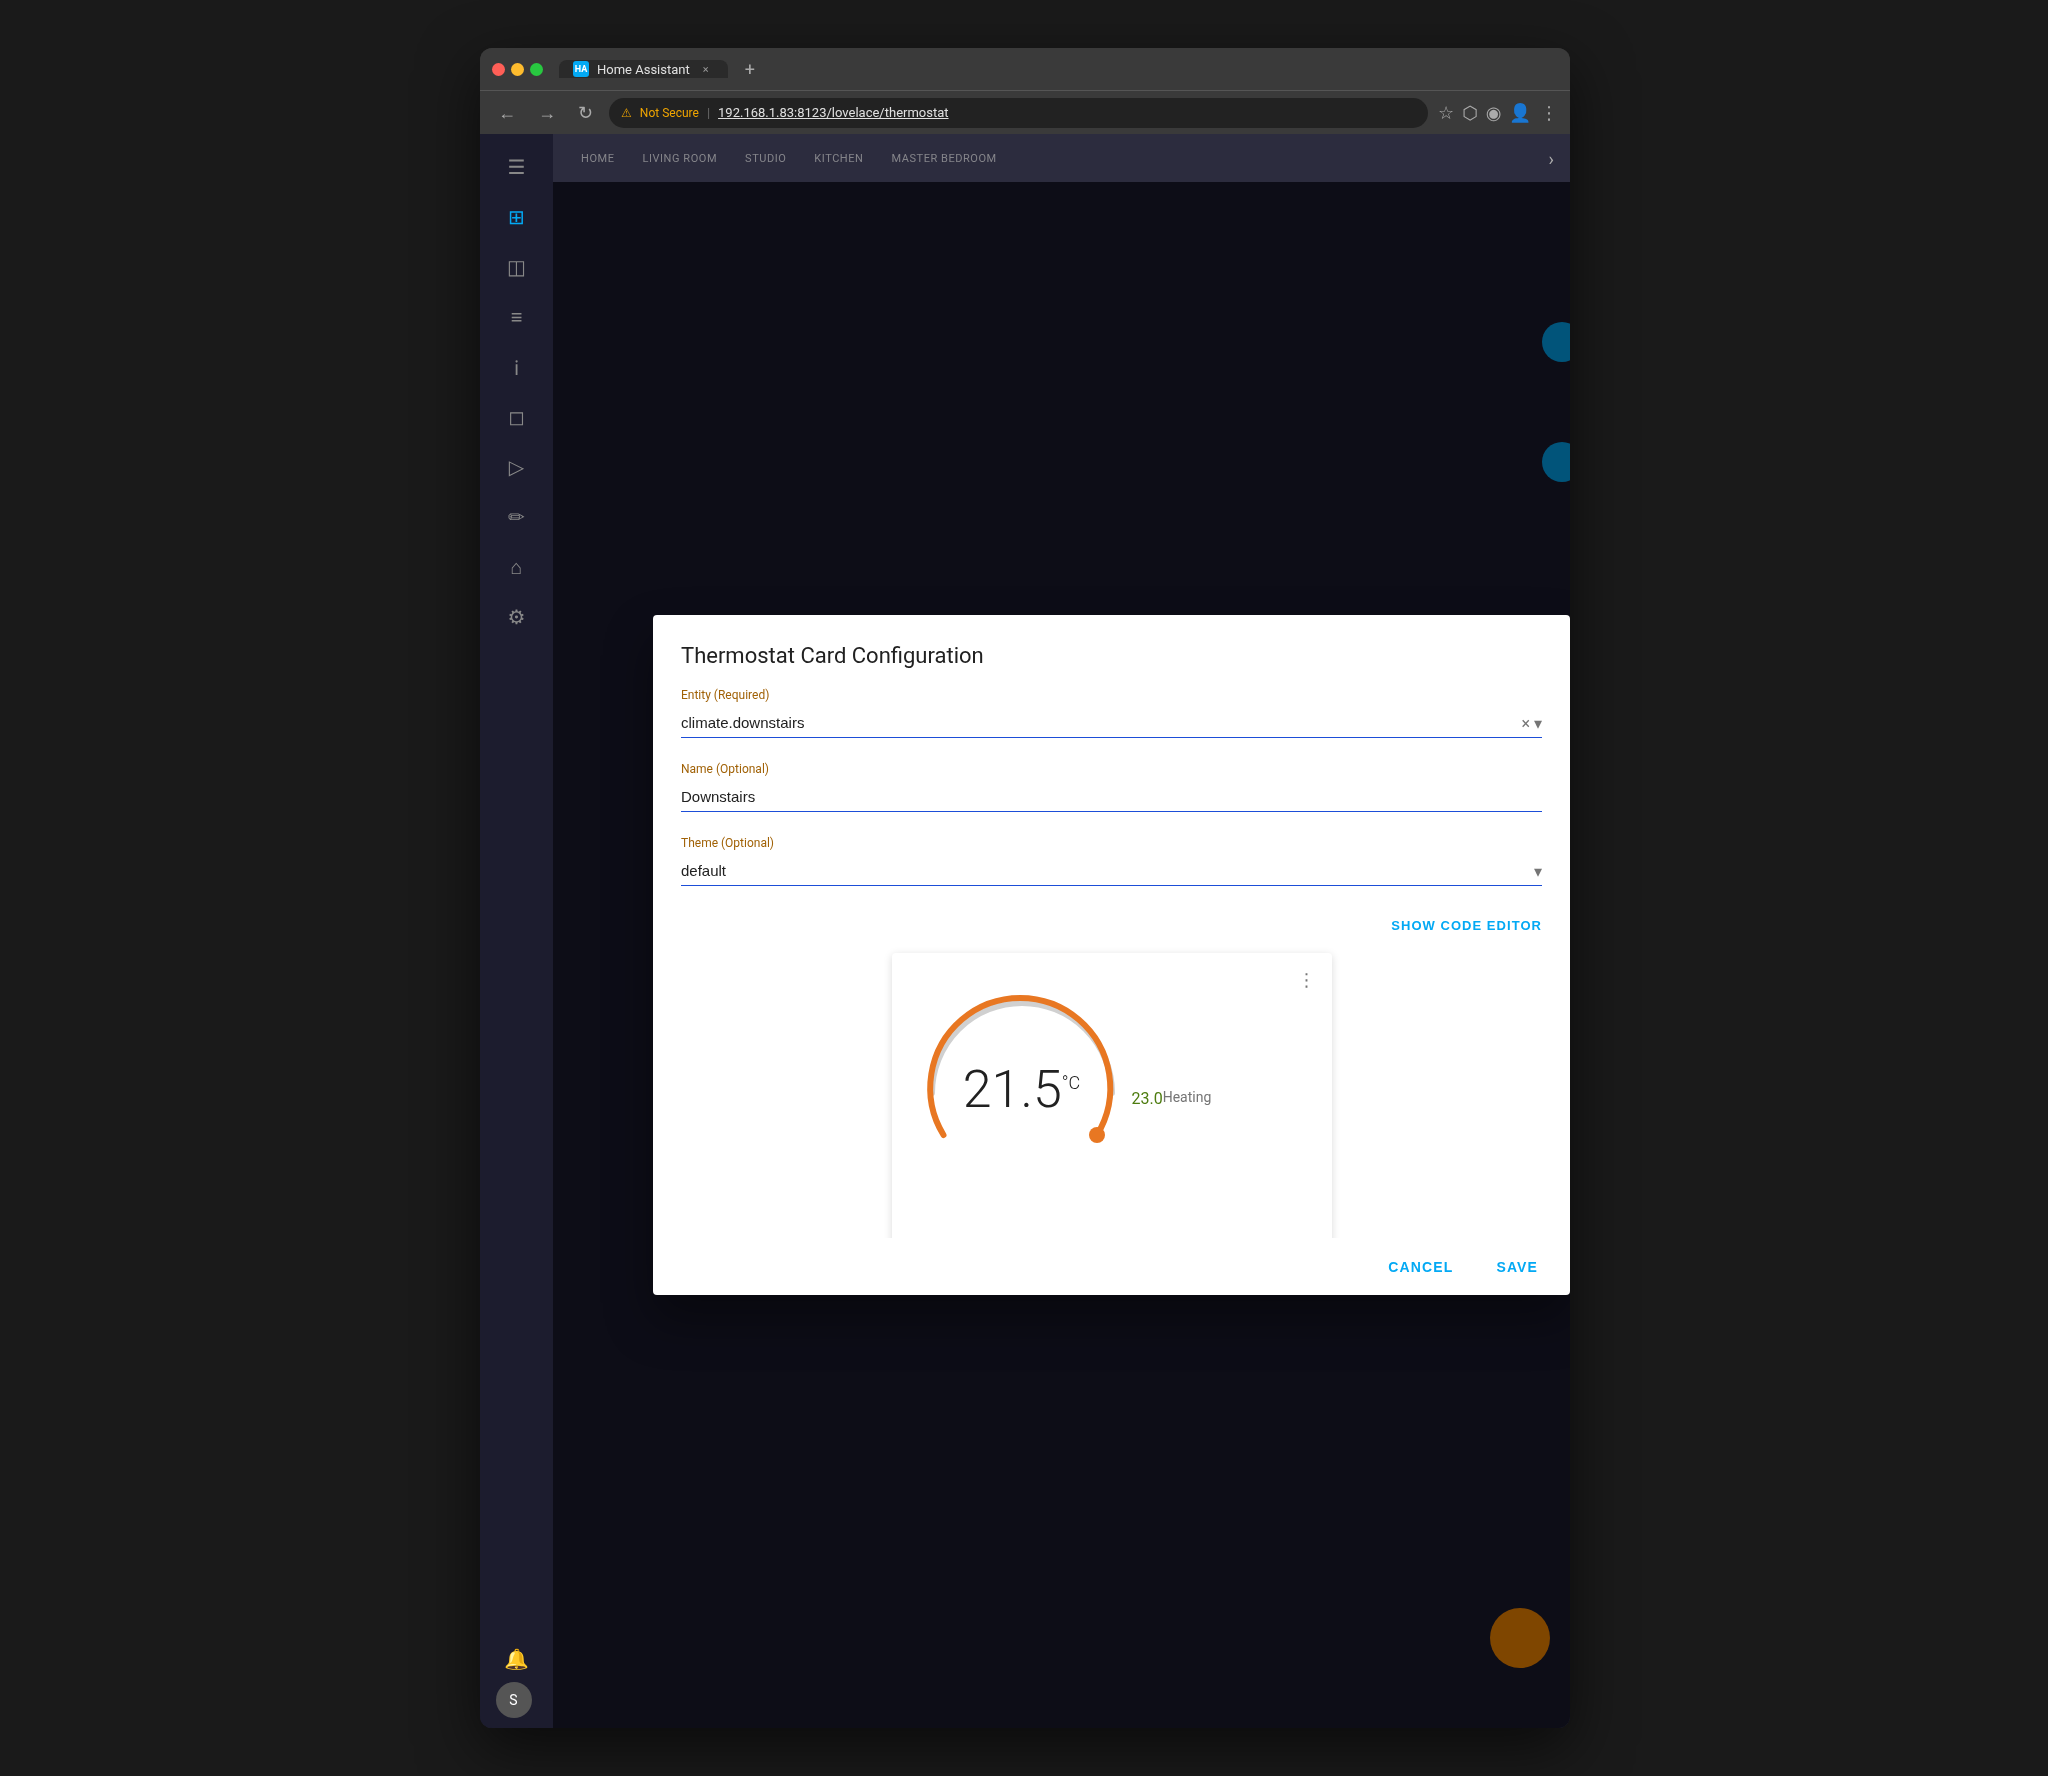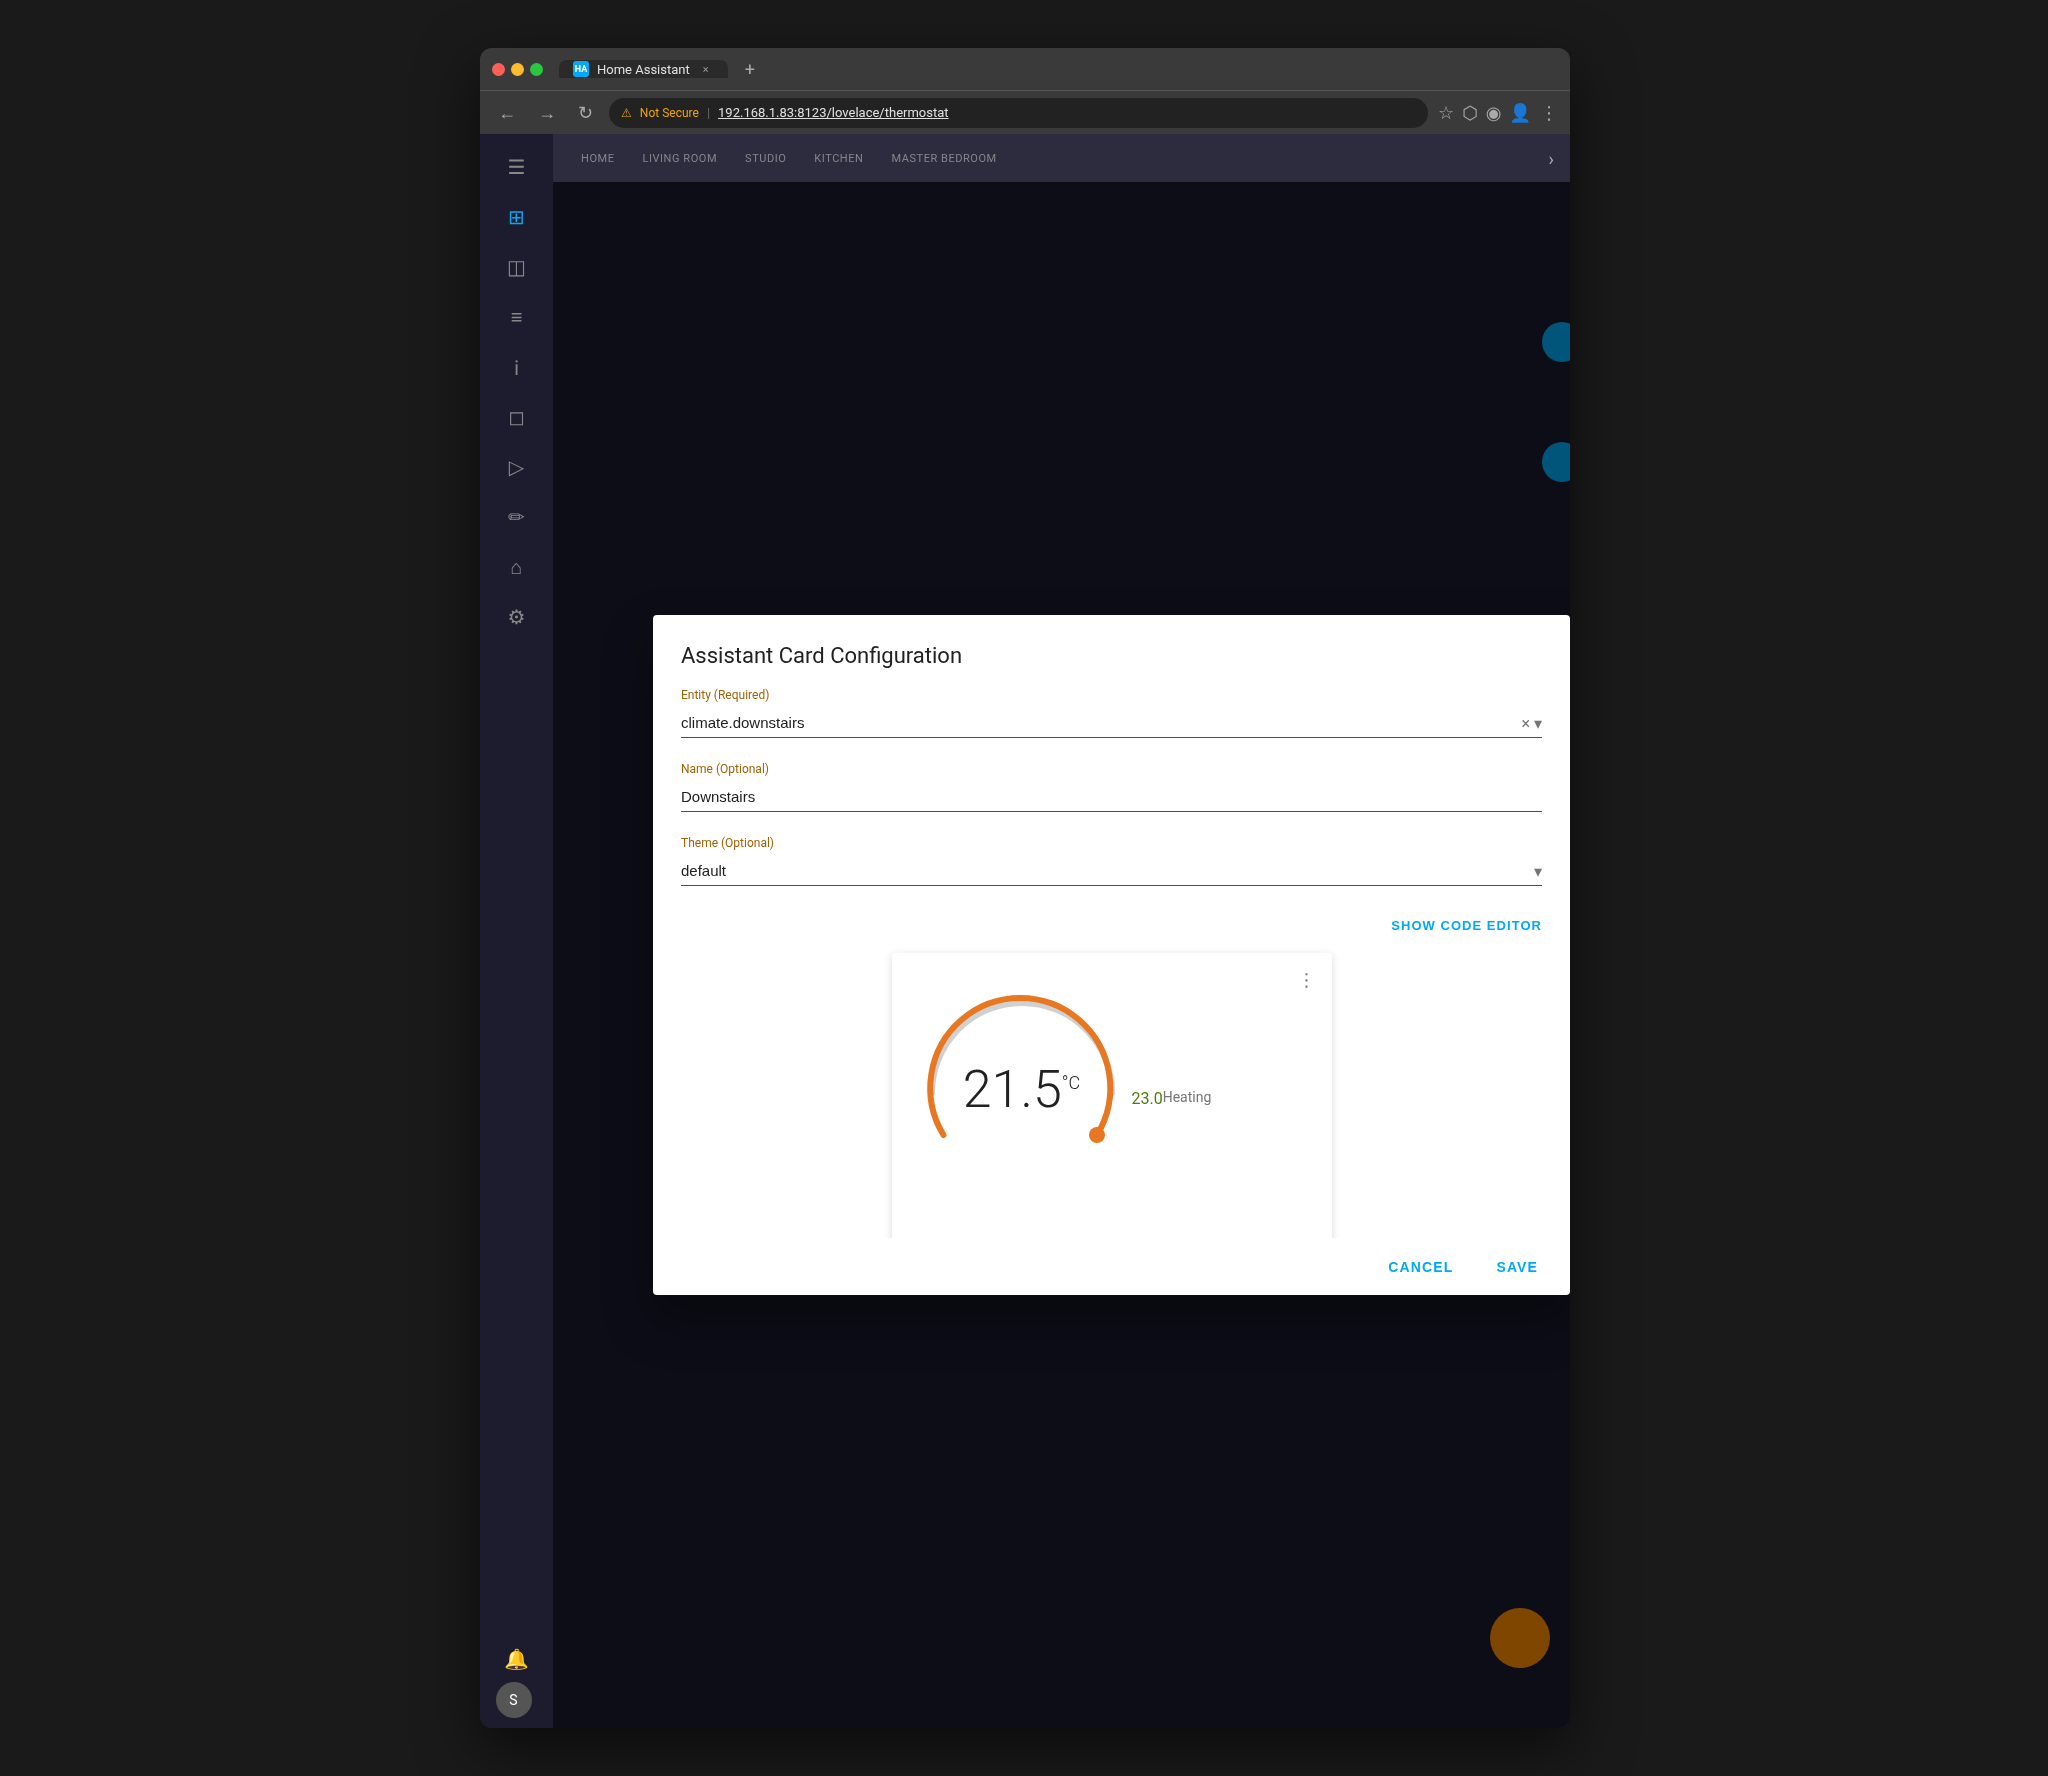--- a/index.html
+++ b/index.html
@@ -516,21 +516,21 @@
       <div class="ha-content">
 
         <div class="blue-circle" style="top:140px;"></div>
         <div class="blue-circle" style="top:260px;"></div>
         <div class="orange-circle"></div>
 
         <div class="modal-overlay">
           <div class="dialog">
 
             <div class="dialog-header">
-              <h2 class="dialog-title">Assistant Card Configuration</h2>
+              <h2 class="dialog-title">Thermostat Card Configuration</h2>
             </div>
 
             <div class="dialog-body">
 
               <div class="form-field">
                 <label class="form-label">Entity (Required)</label>
                 <div class="form-input-wrapper">
                   <input class="form-input" type="text" value="climate.downstairs" style="">
                   <div class="input-icons">
                     <span class="input-icon">×</span>

